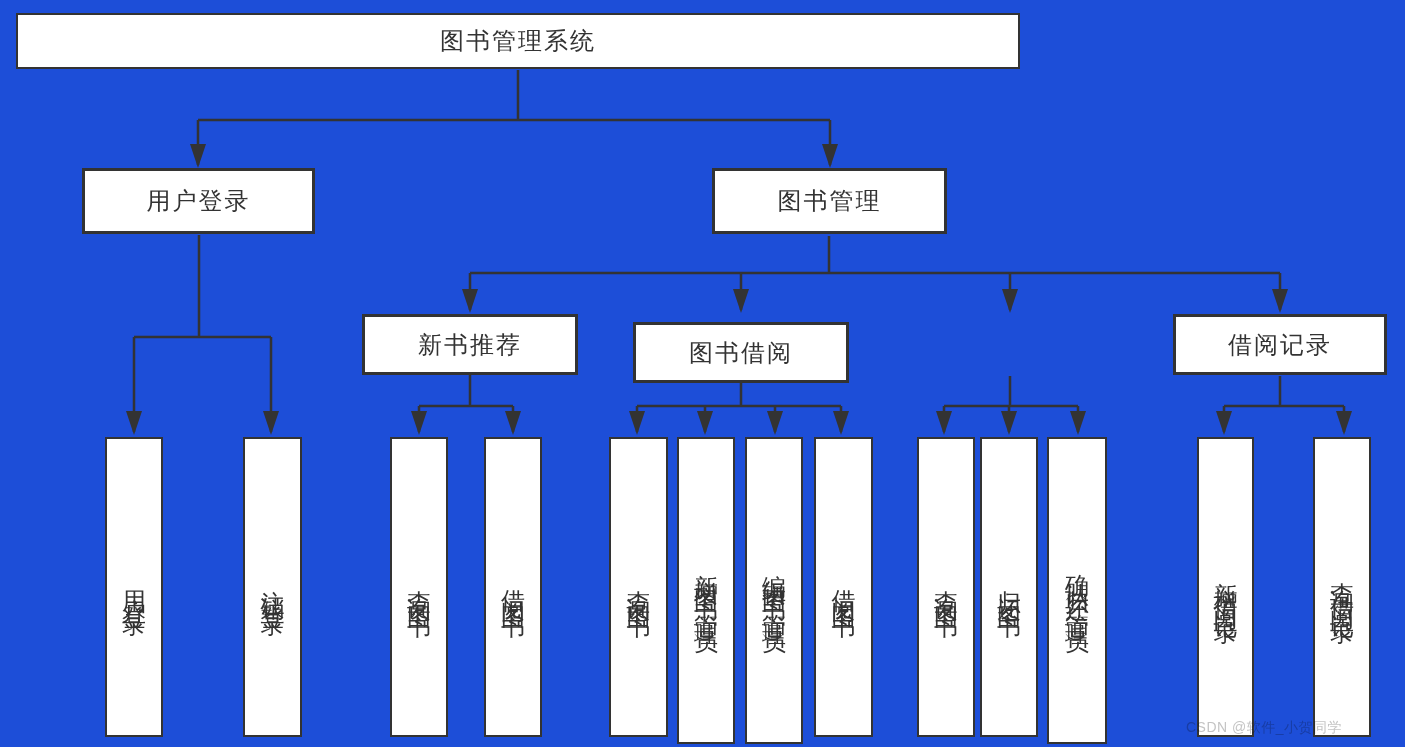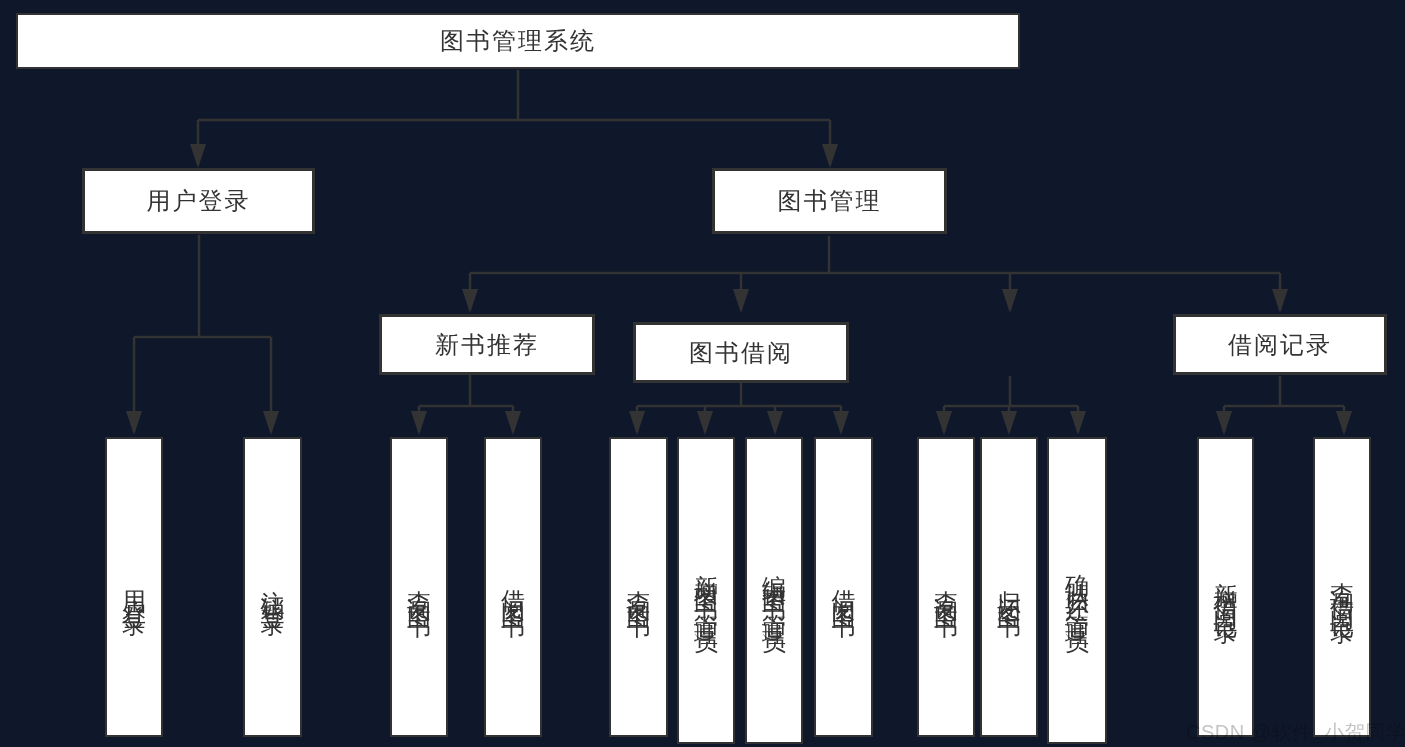--- a/index.html
+++ b/index.html
@@ -1,20 +1,20 @@
 <!DOCTYPE html>
 <html><head>
 <meta charset="utf-8">
 <style>
   html, body { margin: 0; padding: 0; background: #ffffff; }
   .stage {
     position: relative;
     width: 1405px;
     height: 747px;
-    background: #0f172a;
+    background: #1d4ed8;
     font-family: "Liberation Sans", sans-serif;
     overflow: hidden;
   }
   .connectors {
     position: absolute;
     left: 0; top: 0;
     width: 1405px; height: 747px;
   }
   .node {
     position: absolute;
@@ -35,21 +35,21 @@
     writing-mode: vertical-rl;
     text-orientation: mixed;
     letter-spacing: 8px;
     line-height: 1;
     font-size: 24px;
   }
   .watermark {
     position: absolute;
     left: 1186px;
     top: 719px;
-    font-size: 20px;
+    font-size: 14px;
     color: #c4c4c4;
     letter-spacing: 0.5px;
     mix-blend-mode: multiply;
     z-index: 10;
     white-space: nowrap;
   }
 </style>
 </head>
 <body>
 
@@ -91,21 +91,21 @@
       <line x1="1224" y1="406" x2="1224" y2="432" marker-end="url(#arrow)"></line>
       <line x1="1344" y1="406" x2="1344" y2="432" marker-end="url(#arrow)"></line>
     </g>
   </svg>
 
   <div class="node root" style="left:16px; top:13px; width:1004px; height:56px;">图书管理系统</div>
 
   <div class="node" style="left:82px; top:168px; width:233px; height:66px;">用户登录</div>
   <div class="node" style="left:712px; top:168px; width:235px; height:66px;">图书管理</div>
 
-  <div class="node" style="left:362px; top:314px; width:216px; height:61px;margin-left:17px;">新书推荐</div>
+  <div class="node" style="left:362px; top:314px; width:216px; height:61px;">新书推荐</div>
   <div class="node" style="left:633px; top:314px; width:216px; height:61px;margin-top:8px;">图书借阅</div>
   <div class="node" style="left:1173px; top:314px; width:214px; height:61px;">借阅记录</div>
 
   <div class="node leaf" style="left:105px; top:437px; width:58px; height:300px;">
     <span class="vtext">用户登录</span>
   </div>
   <div class="node leaf" style="left:243px; top:437px; width:59px; height:300px;">
     <span class="vtext">注销登录</span>
   </div>
 

